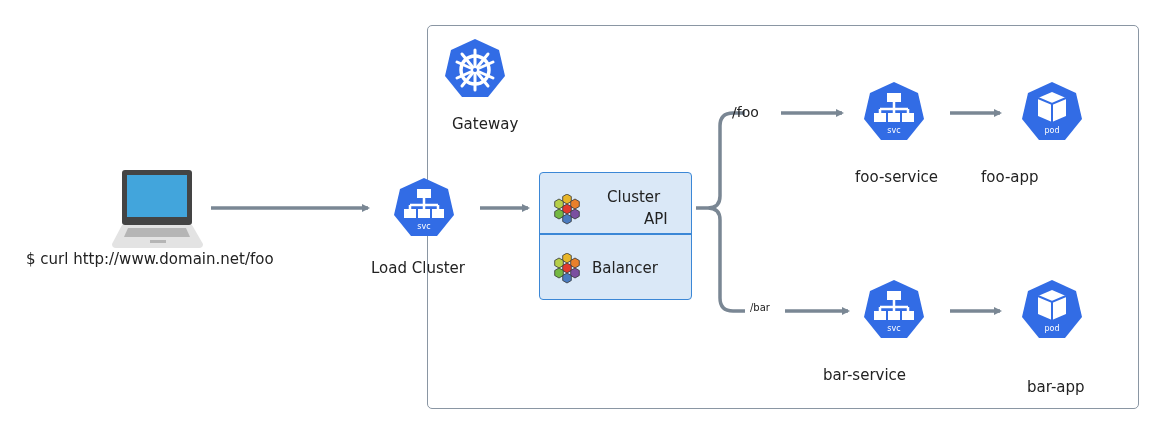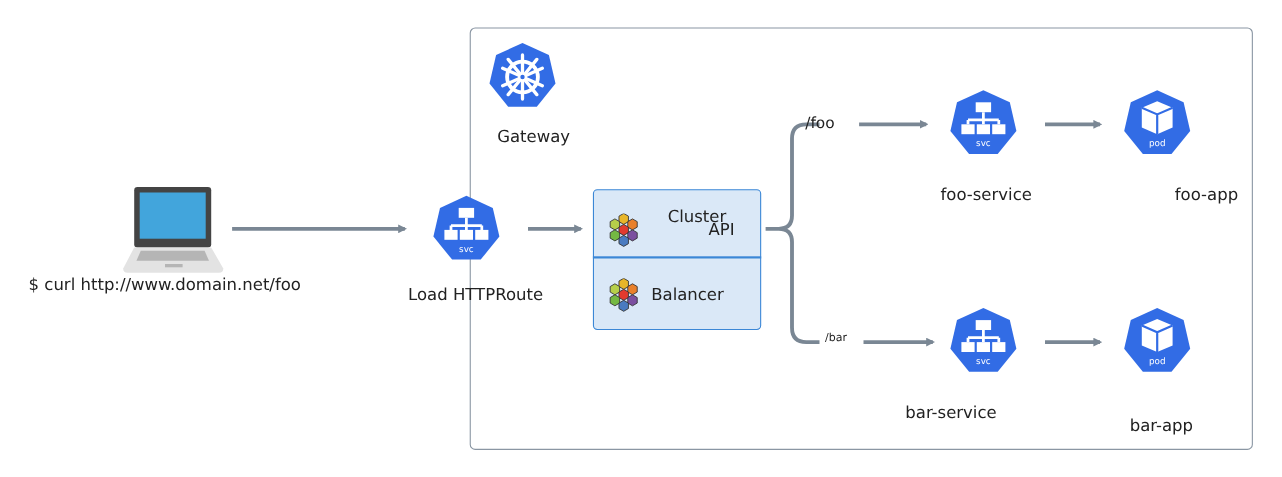--- a/index.html
+++ b/index.html
@@ -53,26 +53,26 @@
     <line x1="19" y1="49" x2="45" y2="17"></line>
     <line x1="45" y1="49" x2="19" y2="17"></line>
   </g>
   <circle cx="32" cy="33" r="4" fill="#fff"></circle>
   <circle cx="32" cy="33" r="2" fill="#326ce5"></circle>
 </svg>
 <div class="label" style="left:452px;top:115px">Gateway</div>
 
 <div id="icons"></div>
 
-<div class="label" style="left:371px;top:259px">Load HTTPRoute</div>
+<div class="label" style="left:371px;top:259px">Load Cluster</div>
 
 <div id="gateway-box" class="abs"></div>
 <div id="gateway-divider" class="abs"></div>
 <div class="label" style="left:607px;top:188px">Cluster</div>
-<div class="label" style="left:644px;top:200px">API</div>
+<div class="label" style="left:644px;top:210px">API</div>
 <div class="label" style="left:592px;top:259px">Balancer</div>
 
 <svg class="abs hexlogo" style="left:550px;top:194px" width="34" height="32" viewBox="0 0 34 32">
     <polygon points="21.3,7.5 17.0,10.0 12.7,7.5 12.7,2.5 17.0,0.0 21.3,2.5" fill="#e8b62a" stroke="#333" stroke-width="0.8"></polygon>
     <polygon points="13.3,12.5 9.0,15.0 4.7,12.5 4.7,7.5 9.0,5.0 13.3,7.5" fill="#b6cf4a" stroke="#333" stroke-width="0.8"></polygon>
     <polygon points="29.3,12.5 25.0,15.0 20.7,12.5 20.7,7.5 25.0,5.0 29.3,7.5" fill="#e9802b" stroke="#333" stroke-width="0.8"></polygon>
     <polygon points="21.3,17.5 17.0,20.0 12.7,17.5 12.7,12.5 17.0,10.0 21.3,12.5" fill="#e23a2e" stroke="#333" stroke-width="0.8"></polygon>
     <polygon points="13.3,22.5 9.0,25.0 4.7,22.5 4.7,17.5 9.0,15.0 13.3,17.5" fill="#74b843" stroke="#333" stroke-width="0.8"></polygon>
     <polygon points="29.3,22.5 25.0,25.0 20.7,22.5 20.7,17.5 25.0,15.0 29.3,17.5" fill="#7b4fa0" stroke="#333" stroke-width="0.8"></polygon>
     <polygon points="21.3,27.5 17.0,30.0 12.7,27.5 12.7,22.5 17.0,20.0 21.3,22.5" fill="#4a7bc0" stroke="#333" stroke-width="0.8"></polygon>
@@ -85,21 +85,21 @@
     <polygon points="13.3,22.5 9.0,25.0 4.7,22.5 4.7,17.5 9.0,15.0 13.3,17.5" fill="#74b843" stroke="#333" stroke-width="0.8"></polygon>
     <polygon points="29.3,22.5 25.0,25.0 20.7,22.5 20.7,17.5 25.0,15.0 29.3,17.5" fill="#7b4fa0" stroke="#333" stroke-width="0.8"></polygon>
     <polygon points="21.3,27.5 17.0,30.0 12.7,27.5 12.7,22.5 17.0,20.0 21.3,22.5" fill="#4a7bc0" stroke="#333" stroke-width="0.8"></polygon>
   </svg>
 
 <div class="label" style="left:732px;top:104px;font-size:14px">/foo</div>
 <div class="label" style="left:750px;top:302px;font-size:10px">/bar</div>
 
 <div class="label" style="left:855px;top:168px">foo-service</div>
 <div class="label" style="left:823px;top:366px">bar-service</div>
-<div class="label" style="left:1068px;top:168px">foo-app</div>
+<div class="label" style="left:981px;top:168px">foo-app</div>
 <div class="label" style="left:1027px;top:378px">bar-app</div>
 
 <svg class="abs" width="64" height="64" viewBox="0 0 64 64" style="left: 392px; top: 176px;">
     <polygon points="32,2 56,13 62,39 45,60 19,60 2,39 8,13" fill="#326ce5"></polygon>
     <rect x="25" y="13" width="14" height="9" fill="#fff"></rect>
       <path d="M32 22 V29 M18 29 H46 M18 29 V33 M32 29 V33 M46 29 V33" stroke="#fff" stroke-width="2.5" fill="none"></path>
       <rect x="12" y="33" width="12" height="9" fill="#fff"></rect>
     <rect x="26" y="33" width="12" height="9" fill="#fff"></rect>
     <rect x="40" y="33" width="12" height="9" fill="#fff"></rect>
     <text x="32" y="53" text-anchor="middle" font-size="8" fill="#fff" font-family="DejaVu Sans, sans-serif">svc</text>

